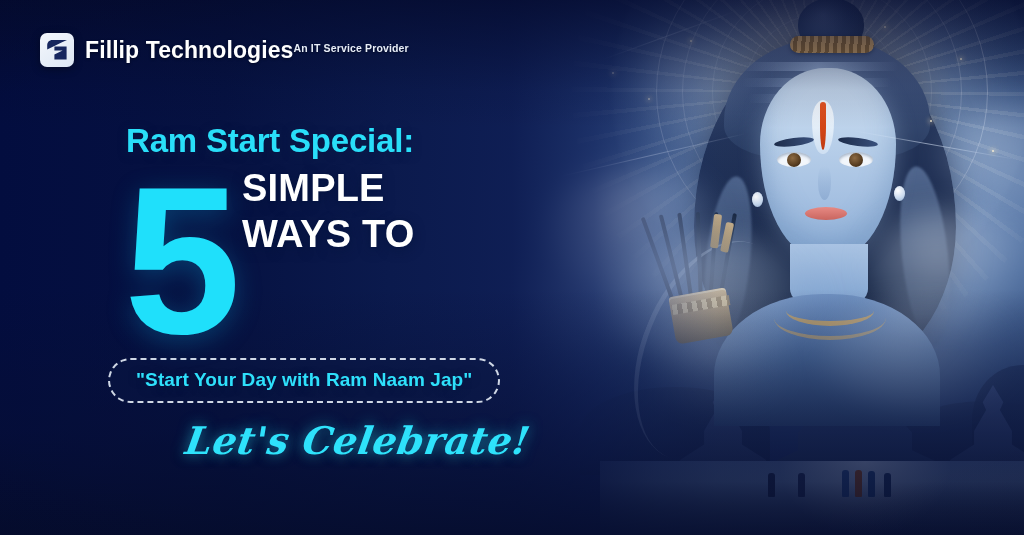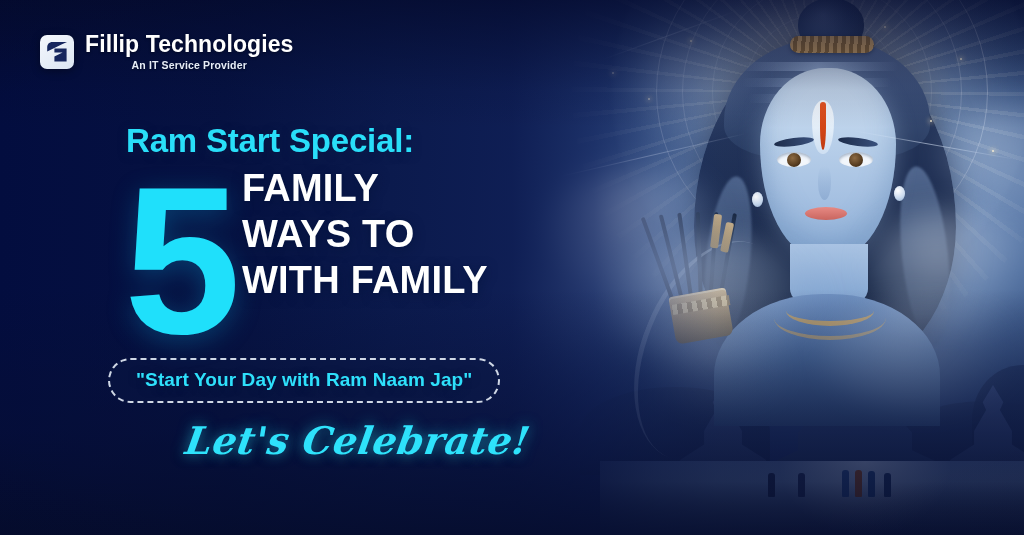--- a/index.html
+++ b/index.html
@@ -302,21 +302,21 @@
     display:flex; align-items:center; gap:11px; z-index:20;
   }
   .logo-mark{
     width:34px; height:34px; border-radius:7px;
     background:linear-gradient(145deg,#f4f7fc 0%,#dce6f3 100%);
     position:relative; overflow:hidden;
     display:flex; align-items:center; justify-content:center;
     box-shadow:0 2px 8px rgba(0,0,0,0.35);
   }
   .logo-mark svg{ display:block; }
-  .logo-text{ display:flex; flex-direction:column; line-height:1;justify-content:flex-end; }
+  .logo-text{ display:flex; flex-direction:row; line-height:1;justify-content:flex-end; }
   .logo-title{
     color:#ffffff; font-size:23px; font-weight:bold; letter-spacing:0.1px;
     text-shadow:0 1px 3px rgba(0,0,0,0.4);
   }
   .logo-sub{
     color:#e7edf7; font-size:10.5px; font-weight:bold;
     text-align:center; margin-top:4px; letter-spacing:0.15px;
     text-shadow:0 1px 2px rgba(0,0,0,0.4);
   }
 
@@ -489,23 +489,22 @@
     </div>
   </div>
 
   <div class="copy">
 
     <div class="eyebrow">Ram Start Special:</div>
 
     <div class="headline">
       <div class="big-number">5</div>
       <div class="lines">
-        <div class="line">FAMILY</div>
+        <div class="line">SIMPLE</div>
         <div class="line">WAYS TO</div>
-        <div class="line">WITH FAMILY</div>
       </div>
     </div>
 
     <div class="quote-pill">"Start Your Day with Ram Naam Jap"</div>
 
     <div class="script">Let's Celebrate!</div>
   </div>
 
 </div>
 

